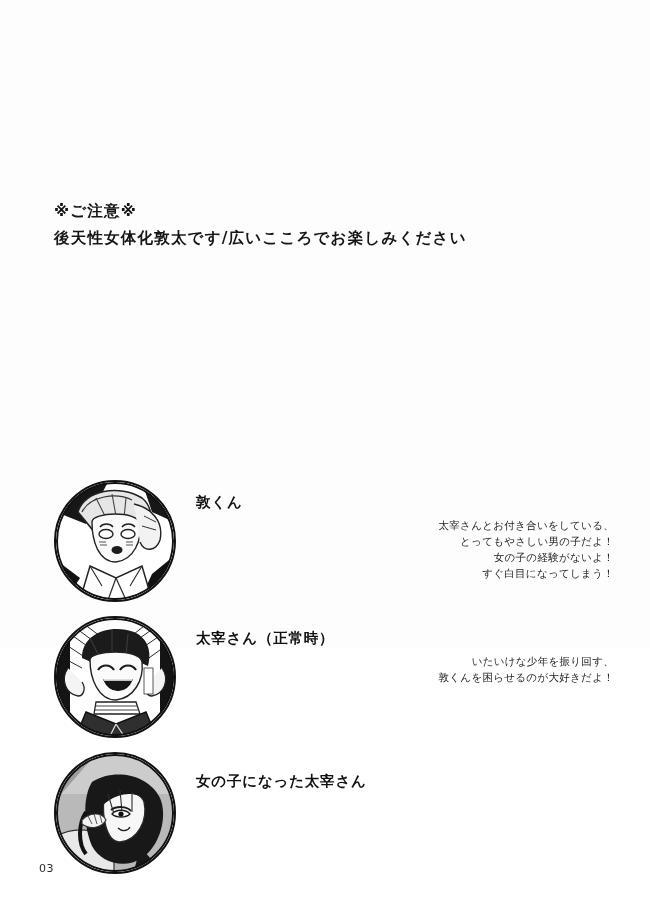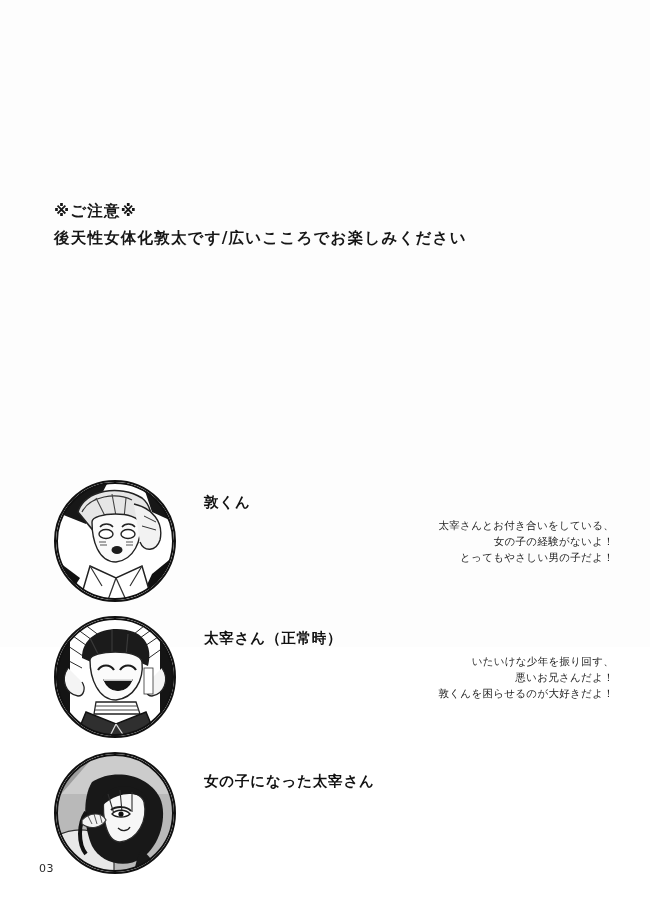--- a/index.html
+++ b/index.html
@@ -61,21 +61,21 @@
     border-radius: 50%;
     overflow: hidden;
     flex: 0 0 auto;
     border: 2px solid #111;
     background: #d8d8d8;
     position: relative;
   }
   .char-portrait svg { display: block; }
 
   .char-text {
-    margin-left: 28px;
+    margin-left: 20px;
     padding-top: 14px;
     flex: 1 1 auto;
   }
   .char-name {
     font-size: 14.5px;
     font-weight: 700;
     letter-spacing: 0.8px;
     color: #111;
     margin-bottom: 7px;
     line-height: 1.2;
@@ -153,22 +153,23 @@
             <path d="M78,22 C96,26 108,40 104,58 C100,70 88,70 84,60" fill="#f2f2f2" stroke="#222" stroke-width="1.4"></path>
             <path d="M88,34 L100,40 M86,44 L100,48" stroke="#333" stroke-width="1"></path>
           </g>
           <circle cx="59" cy="59" r="58" fill="none" stroke="#111" stroke-width="2"></circle>
         </svg>
       </div>
       <div class="char-text">
         <div class="char-name">敦くん</div>
         <div class="char-desc">
           <div>太宰さんとお付き合いをしている、</div>
+          <div>とってもやさしい男の子だよ！</div>
           <div>女の子の経験がないよ！</div>
-          <div>とってもやさしい男の子だよ！</div>
+          <div>すぐ白目になってしまう！</div>
         </div>
       </div>
     </div>
 
     <div class="char-row row-2">
       <div class="char-portrait">
         <svg width="118" height="118" viewBox="0 0 118 118" xmlns="http://www.w3.org/2000/svg">
           <defs>
             <clipPath id="clip2">
                 <circle cx="59" cy="59" r="59"></circle>
@@ -206,21 +207,20 @@
 
             <rect x="88" y="50" width="9" height="26" fill="#ffffff" stroke="#333" stroke-width="0.8"></rect>
           </g>
           <circle cx="59" cy="59" r="58" fill="none" stroke="#111" stroke-width="2"></circle>
         </svg>
       </div>
       <div class="char-text">
         <div class="char-name">太宰さん（正常時）</div>
         <div class="char-desc">
           <div>いたいけな少年を振り回す、</div>
-          <div>悪いお兄さんだよ！</div>
           <div>敦くんを困らせるのが大好きだよ！</div>
         </div>
       </div>
     </div>
 
     <div class="char-row row-3">
       <div class="char-portrait">
         <svg width="118" height="118" viewBox="0 0 118 118" xmlns="http://www.w3.org/2000/svg">
           <defs>
             <clipPath id="clip3">

